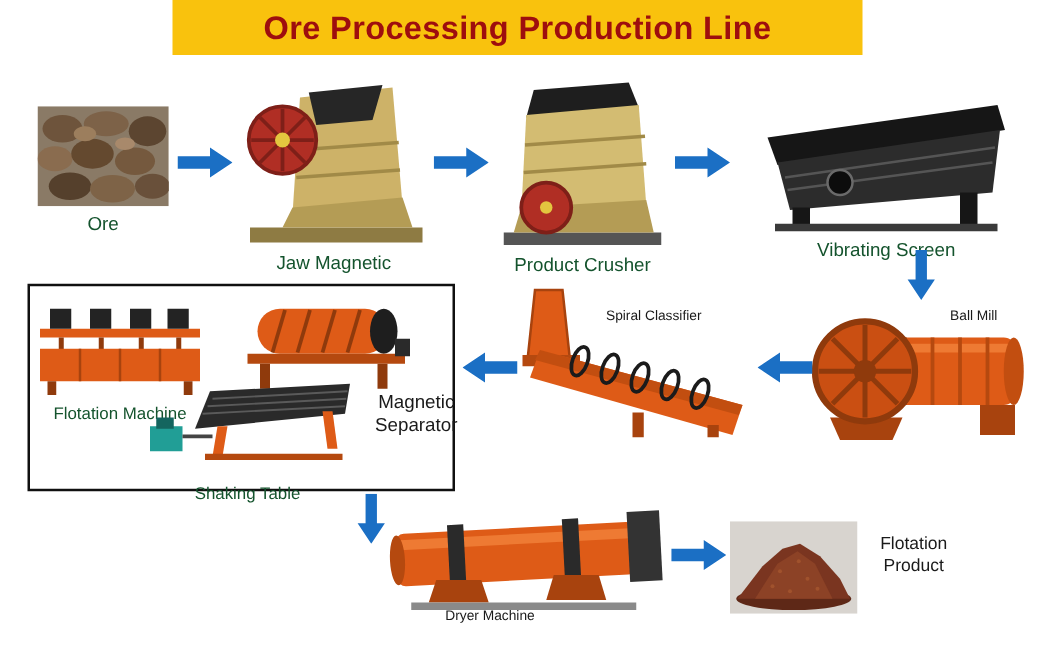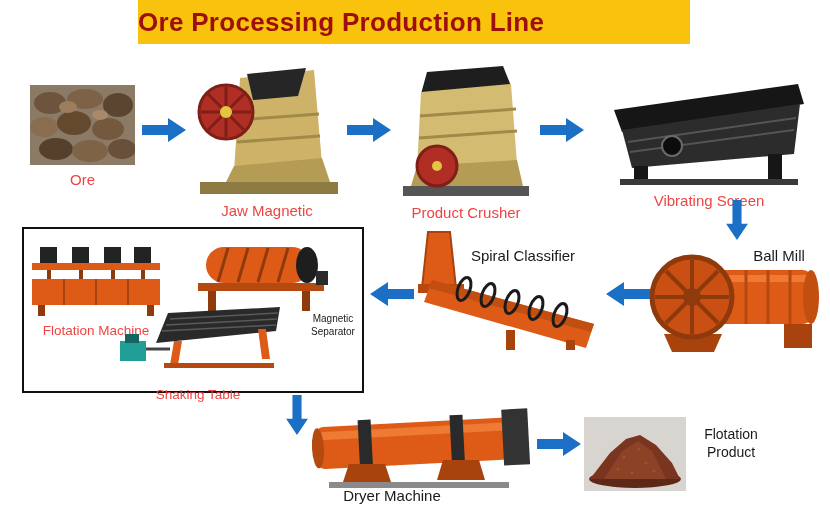--- a/index.html
+++ b/index.html
@@ -11,21 +11,21 @@
     background: #ffffff;
     overflow: hidden;
     font-family: "Liberation Sans", sans-serif;
     color: #111111;
   }
   .banner {
     position: absolute;
     left: 138px; top: 0;
     width: 552px; height: 44px;
     background: #F9C20D;
-    display: flex; align-items: center; 
+    display: flex; align-items: center; justify-content: center;
   }
   .banner h1 {
     margin: 0;
     font-size: 26px;
     font-weight: bold;
     color: #9E0E0E;
     letter-spacing: 0.3px;
   }
   .node {
     position: absolute;
@@ -33,34 +33,34 @@
     display: flex;
     flex-direction: column;
     align-items: center;
   }
   .node svg { display: block; }
   .cap {
     margin-top: 6px;
     font-size: 15px;
     line-height: 1.2;
     text-align: center;
-    color: #ef4444;
+    color: #14532d;
     white-space: nowrap;
   }
   .cap.small { font-size: 13.5px; }
   .cap.tight { margin-top: 12px; }
   .float-cap {
     position: absolute;
-    font-size: 15px;
+    font-size: 11px;
     line-height: 1.25;
     text-align: center;
     color: #1a1a1a;
     z-index: 6;
   }
-  .float-cap.small { font-size: 10px; }
+  .float-cap.small { font-size: 15px; }
   .art { position: absolute; display: block; }
   .arrow { position: absolute; z-index: 4; }
   .arrow svg { display: block; }
   .group-box {
     position: absolute;
     left: 22px; top: 227px;
     width: 342px; height: 166px;
     border: 2px solid #101010;
     background: #ffffff;
   }

